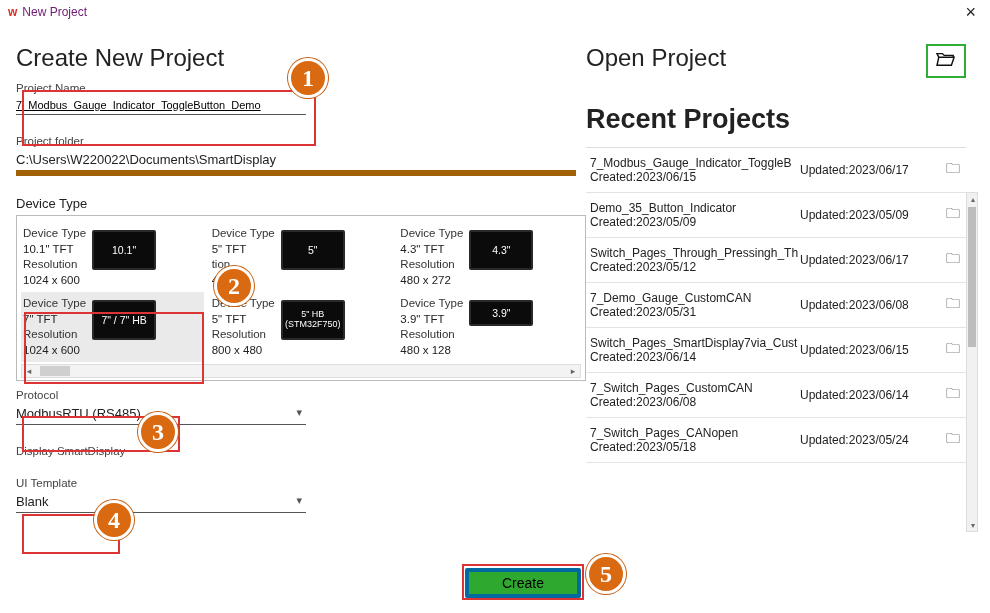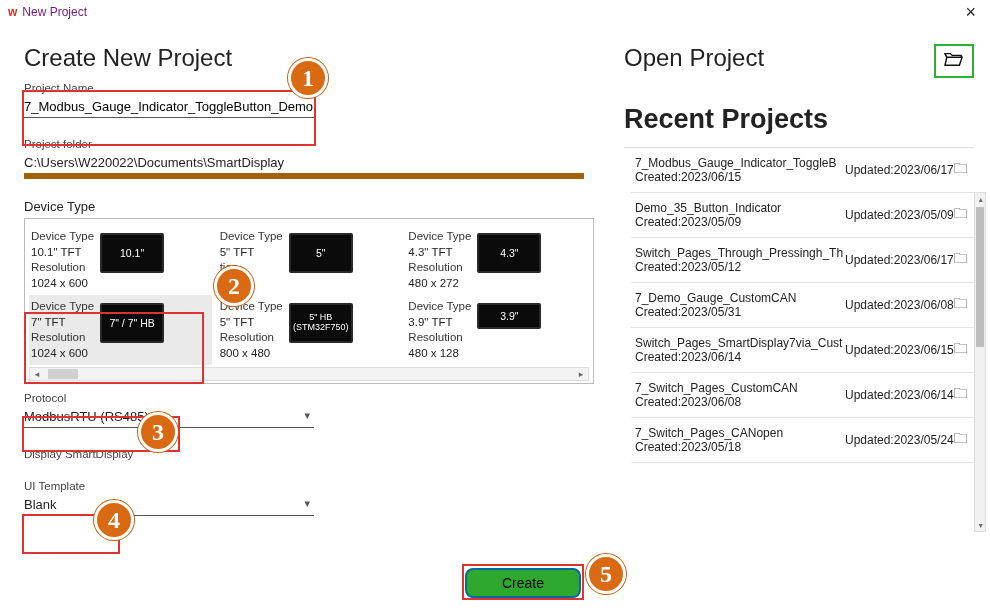--- a/index.html
+++ b/index.html
@@ -29,39 +29,39 @@
 .titlebar .title { font-size: 12px; color: #701a75; }
 .titlebar .close {
   margin-left: auto;
   font-size: 18px;
   line-height: 14px;
   padding: 0 6px;
   cursor: pointer;
 }
 .content {
   display: flex;
-  padding: 20px 24px 10px 24px;
-  gap: 30px;
+  padding: 20px 24px 10px 16px;
 }
 .left { flex: 0 0 570px; }
 .right { flex: 1; position: relative; }
 
 h2.section-title { font-size: 24px; font-weight: 500; margin-bottom: 10px; }
 h3.sub-title { font-size: 27px; font-weight: 700; margin-bottom: 12px; margin-top: 32px; }
 
 .field-group { margin-bottom: 20px; }
 .field-label { font-size: 11.5px; color: #444; margin-bottom: 2px; display:block; }
 .field-input {
-  font-size: 13px;
+  font-size: 11px;
   border: none;
   border-bottom: 1px solid #555;
   padding: 3px 0;
   width: 100%;
   background: transparent;
   outline: none;
+  text-decoration: underline;
 }
 .field-readonly { font-size: 13px; border-bottom: 6px solid #a16207; padding: 3px 0; width: 100%; }
 
 .combo { position: relative; display:block; border-bottom:1px solid #555; padding: 3px 0; cursor:pointer; }
 .combo::after { content: "▾"; position:absolute; right:4px; font-size:11px; color:#555; }
 
 
 .device-area { border:1px solid #bbb; padding:6px 4px 2px 4px; margin-bottom:6px; }
 .device-row { display:flex; gap:6px; }
 .device-card {
@@ -113,21 +113,20 @@
 
 .recent-list {
   border-top:1px solid #ddd;
 }
 .recent-row {
   border-bottom:1px solid #e3e3e3;
   padding:8px 6px 8px 4px;
   display:flex;
   align-items:center;
   cursor:pointer;
-  margin-left:7px;
 }
 .recent-row .meta { flex:0 0 210px; overflow:hidden; white-space:nowrap; font-size:12px;}
 .recent-row .meta .name { display:block; text-overflow: ellipsis; overflow:hidden;}
 .recent-row .upd { flex:1; font-size:12px;}
 .recent-row .folder-ico { font-size:14px; color:#111; }
 .scrollbar-v {
   position:absolute; right:-12px; top:148px; width:12px; height:340px;
   background:#f1f1f1; border:1px solid #ddd;
 }
 .scrollbar-v .vthumb { position:absolute; left:1px; top:14px; width:8px; height:140px; background:#bdbdbd;}
@@ -136,28 +135,28 @@
 .scrollbar-v .down{bottom:0;}
 
 
 .create-btn {
   position:absolute;
   left:465px;
   top:568px;
   width:116px;
   height:30px;
   background:#2fa82f;
-  border:2px solid #0369a1;
+  border:4px solid #0369a1;
   color:#000;
   font-size:14px;
   display:flex;
   align-items:center;
   justify-content:center;
   cursor:pointer;
-  border-radius:8px;
+  border-radius:2px;
 }
 
 
 .callout {
   position:absolute;
   width:40px;
   height:40px;
   border-radius:50%;
   background:#d96a12;
   border:3px solid #fff;

